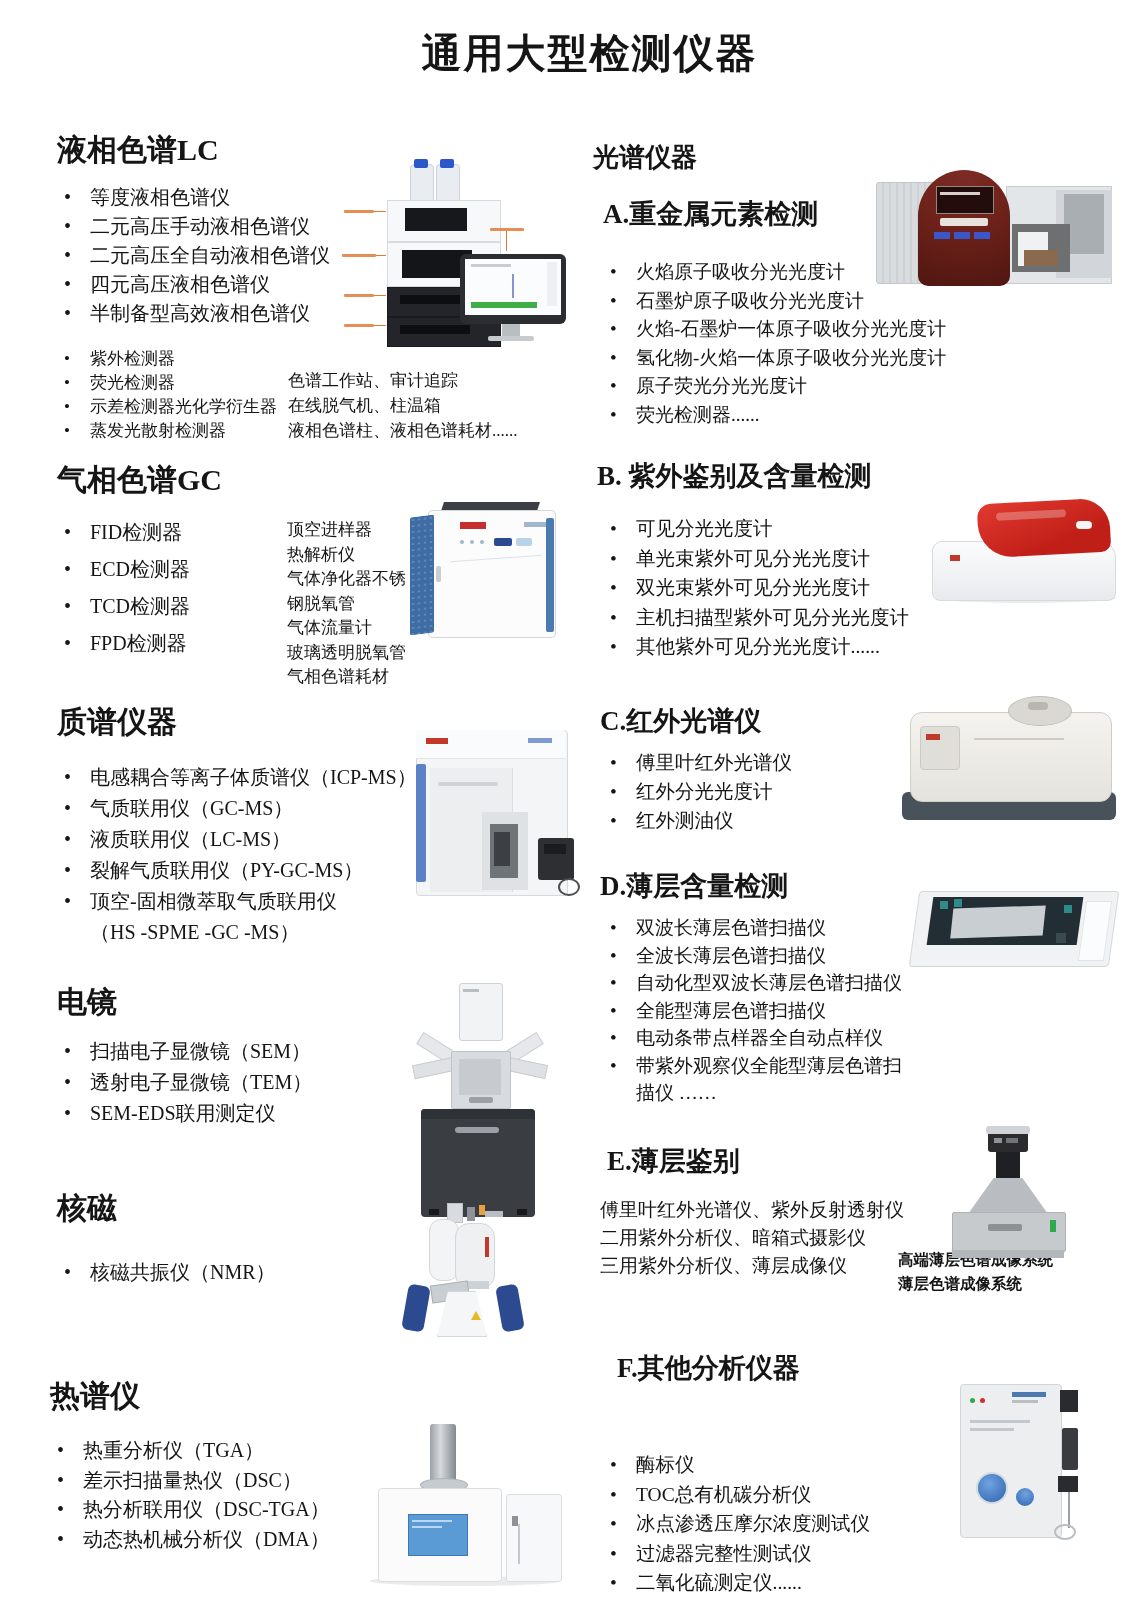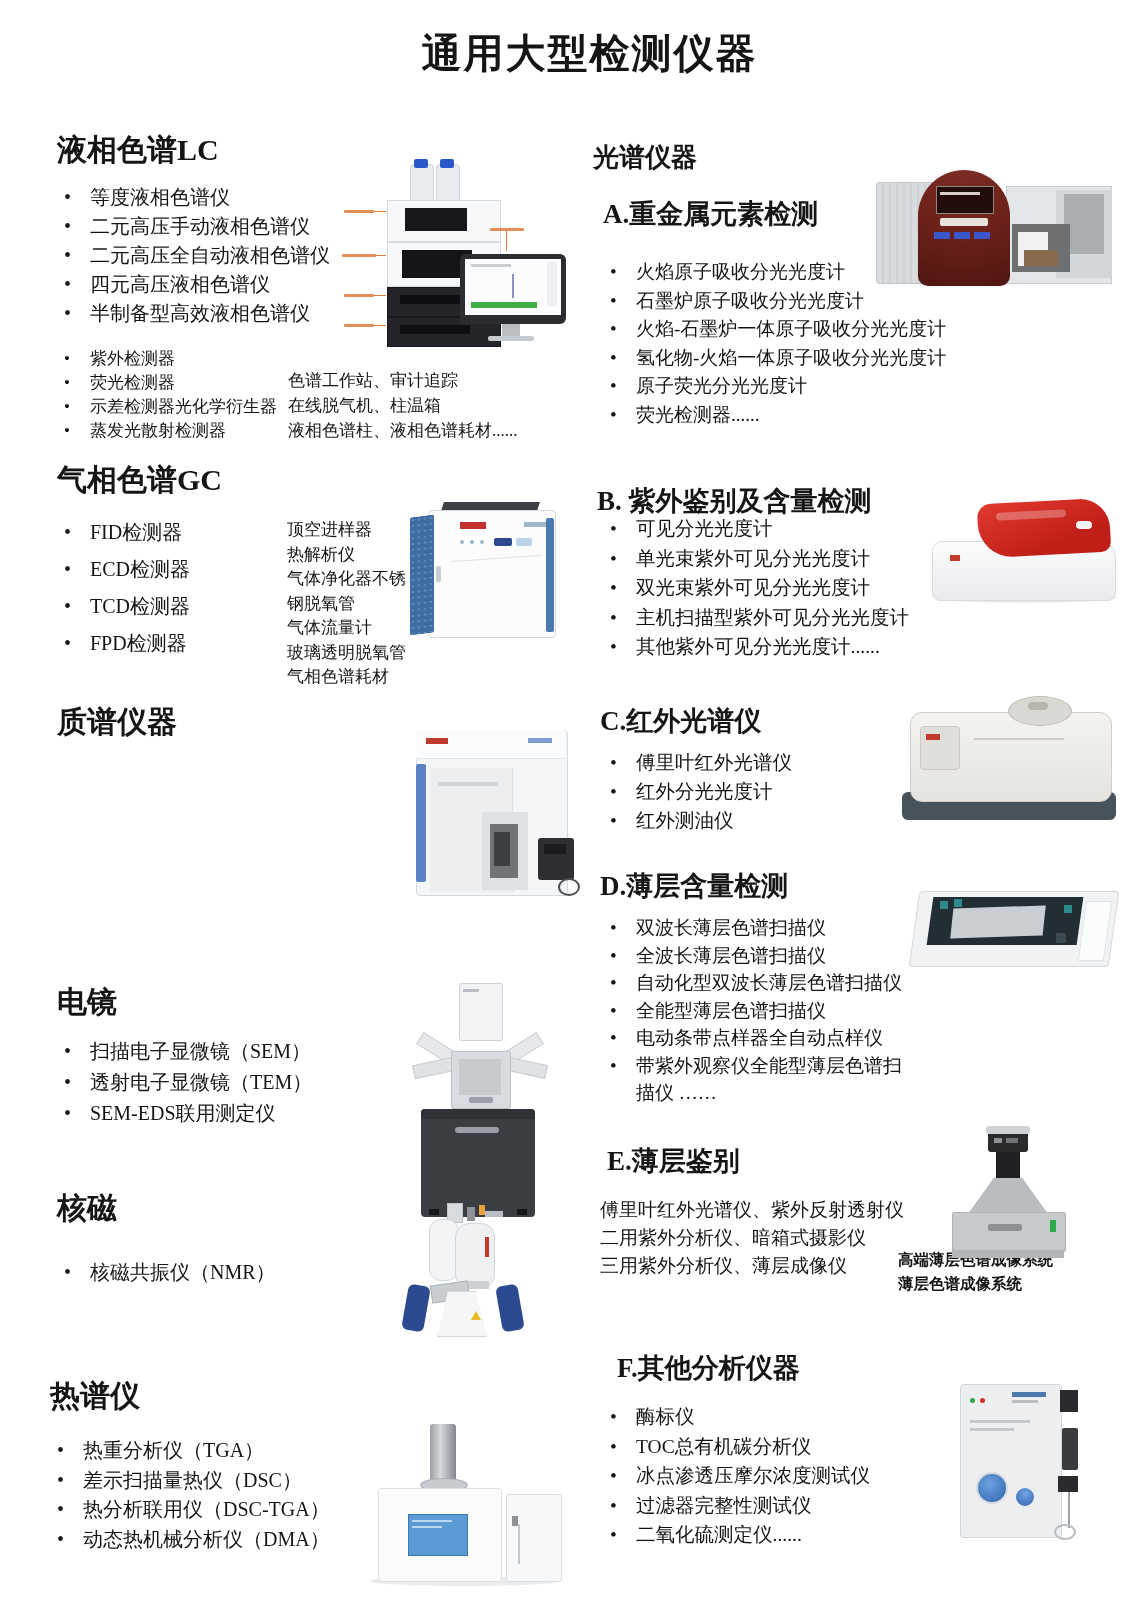--- a/index.html
+++ b/index.html
@@ -82,20 +82,28 @@
     <div>热解析仪</div>
     <div>气体净化器不锈</div>
     <div>钢脱氧管</div>
     <div>气体流量计</div>
     <div>玻璃透明脱氧管</div>
     <div>气相色谱耗材</div>
   </div>
 
   <div class="abs h-l" style="left:57px;top:702px;">质谱仪器</div>
 
+  <ul class="abs blist ms-items" style="left:57px;top:762px;">
+    <li>电感耦合等离子体质谱仪（ICP-MS）</li>
+    <li>气质联用仪（GC-MS）</li>
+    <li>液质联用仪（LC-MS）</li>
+    <li>裂解气质联用仪（PY-GC-MS）</li>
+    <li>顶空-固相微萃取气质联用仪</li>
+    <li class="nb">（HS -SPME -GC -MS）</li>
+  </ul>
 
   <div class="abs h-l" style="left:57px;top:982px;">电镜</div>
 
   <ul class="abs blist em-items" style="left:57px;top:1036px;">
     <li>扫描电子显微镜（SEM）</li>
     <li>透射电子显微镜（TEM）</li>
     <li>SEM-EDS联用测定仪</li>
   </ul>
 
   <div class="abs h-l" style="left:57px;top:1188px;">核磁</div>
@@ -118,21 +126,21 @@
   <div class="abs h-r" style="left:603px;top:196px;">A.重金属元素检测</div>
   <ul class="abs blist a-items" style="left:603px;top:258px;">
     <li>火焰原子吸收分光光度计</li>
     <li>石墨炉原子吸收分光光度计</li>
     <li>火焰-石墨炉一体原子吸收分光光度计</li>
     <li>氢化物-火焰一体原子吸收分光光度计</li>
     <li>原子荧光分光光度计</li>
     <li>荧光检测器......</li>
   </ul>
 
-  <div class="abs h-r" style="left:597px;top:458px;margin-top:25px;">B. 紫外鉴别及含量检测</div>
+  <div class="abs h-r" style="left:597px;top:458px;">B. 紫外鉴别及含量检测</div>
   <ul class="abs blist b-items" style="left:603px;top:514px;">
     <li>可见分光光度计</li>
     <li>单光束紫外可见分光光度计</li>
     <li>双光束紫外可见分光光度计</li>
     <li>主机扫描型紫外可见分光光度计</li>
     <li>其他紫外可见分光光度计......</li>
   </ul>
 
   <div class="abs h-r" style="left:600px;top:703px;">C.红外光谱仪</div>
   <ul class="abs blist c-items" style="left:603px;top:748px;">
@@ -157,21 +165,21 @@
     <div>傅里叶红外光谱仪、紫外反射透射仪</div>
     <div>二用紫外分析仪、暗箱式摄影仪</div>
     <div>三用紫外分析仪、薄层成像仪</div>
   </div>
   <div class="abs plain e-cap" style="left:898px;top:1248px;">
     <div>高端薄层色谱成像系统</div>
     <div>薄层色谱成像系统</div>
   </div>
 
   <div class="abs h-r" style="left:617px;top:1350px;">F.其他分析仪器</div>
-  <ul class="abs blist f-items" style="left:603px;top:1402px;">
+  <ul class="abs blist f-items" style="left:603px;top:1450px;">
     <li>酶标仪</li>
     <li>TOC总有机碳分析仪</li>
     <li>冰点渗透压摩尔浓度测试仪</li>
     <li>过滤器完整性测试仪</li>
     <li>二氧化硫测定仪......</li>
   </ul>
 
   <div class="abs img" style="left:342px;top:162px;width:230px;height:185px;">
     <i style="left:68px;top:2px;width:22px;height:40px;background:#e9edf2;border:1px solid #ccd3da;border-radius:4px;"></i>
     <i style="left:94px;top:2px;width:22px;height:40px;background:#e9edf2;border:1px solid #ccd3da;border-radius:4px;"></i>

